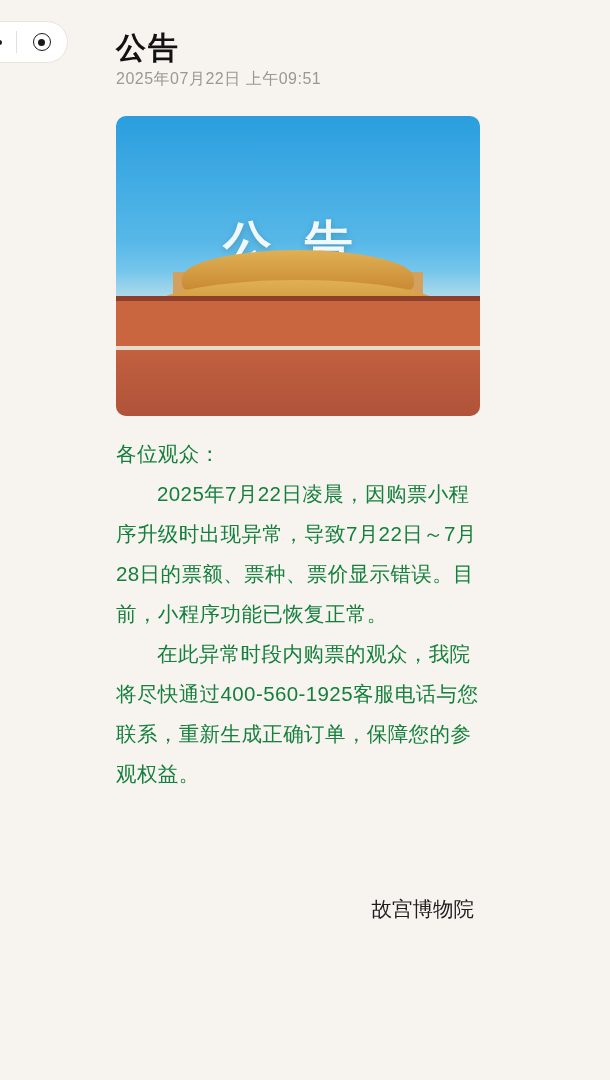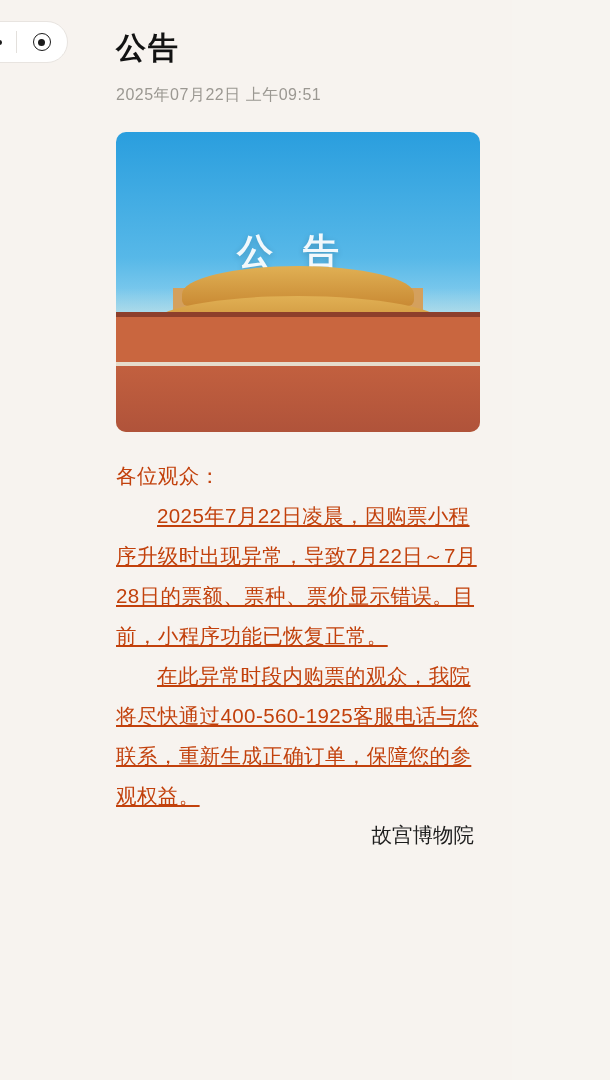--- a/index.html
+++ b/index.html
@@ -104,21 +104,20 @@
     overflow: hidden;
   }
   .article-title {
     font-size: 30px;
     font-weight: bold;
     color: #121212;
     letter-spacing: 2px;
     margin-top: 28px;
   }
   .article-meta {
-    margin-top: 16px;
     font-size: 16px;
     color: #9b9892;
     letter-spacing: 0.5px;
   }
 
   
   .hero {
     position: relative;
     margin-top: 26px;
     height: 300px;
@@ -130,21 +129,21 @@
     position: absolute;
     left: 0; right: 0; top: 52%;
     height: 28%;
     background: linear-gradient(to bottom, rgba(255,255,255,0) 0%, rgba(255,240,215,0.85) 100%);
   }
   .hero-watermark {
     position: absolute;
     left: 0; right: 10px;
     top: 32%;
     text-align: center;
-    font-size: 36px;
+    font-size: 48px;
     font-weight: bold;
     letter-spacing: 10px;
     color: rgba(255,255,255,0.92);
     text-shadow: 0 2px 6px rgba(0,0,0,0.18);
   }
   
   .hero-ground {
     position: absolute;
     left: 0; right: 0; bottom: 0;
     height: 66px;
@@ -223,30 +222,31 @@
     transform: translateX(-50%);
     bottom: 26px;
     width: 180px;
     height: 24px;
     background: #e8dfd0;
     border-radius: 3px;
   }
 
   
   .body-text {
-    margin-top: 24px;
+    margin-top: 18px;
     font-size: 20.5px;
     line-height: 40px;
-    color: #c2410c;
+    color: #15803d;
     letter-spacing: 0.4px;
   }
   .body-text p { margin-bottom: 0; }
-  .body-text p.indent { text-indent: 2em; text-decoration: underline; }
+  .body-text p.indent { text-indent: 2em; }
 
   .signature {
+    margin-top: 96px;
     text-align: right;
     font-size: 20.5px;
     line-height: 38px;
     color: #1d1d1d;
     padding-right: 6px;
   }
 </style>
 </head>
 <body>
 

